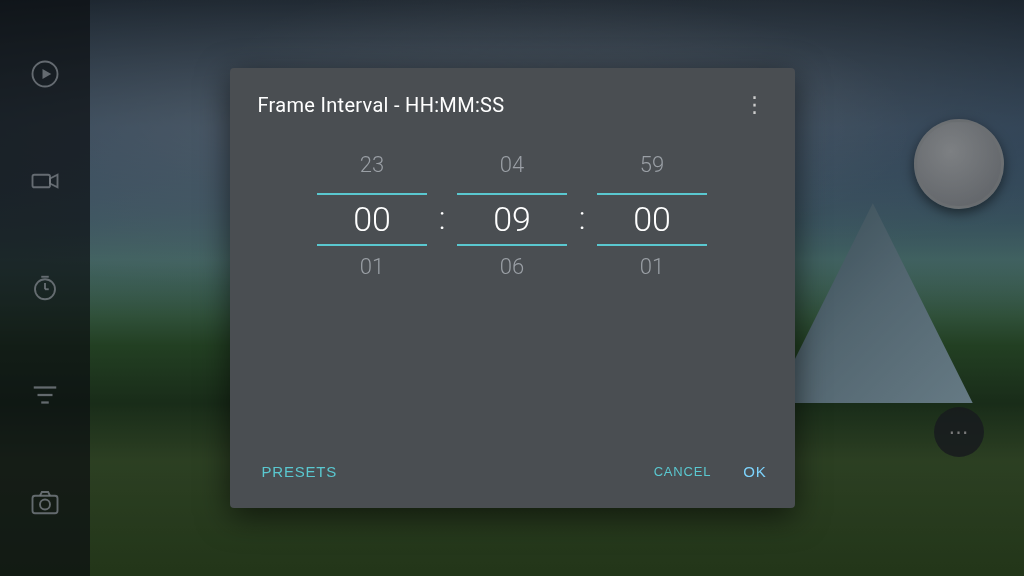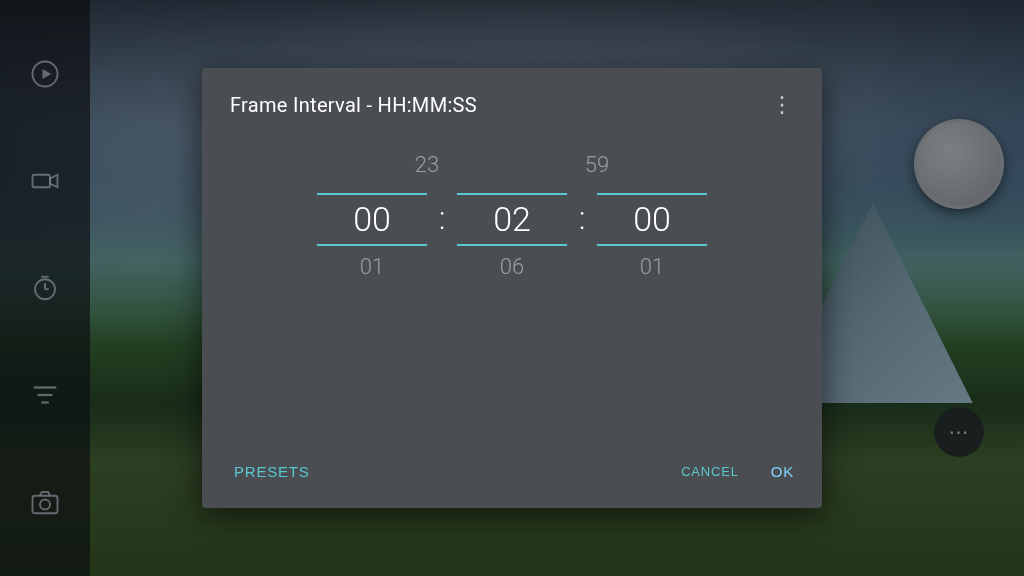--- a/index.html
+++ b/index.html
@@ -131,21 +131,21 @@
       z-index: 20;
       display: flex;
       align-items: center;
       justify-content: center;
     }
 
     
     .dialog {
       background: #4a4e52;
       border-radius: 4px;
-      width: 620px;
+      width: 565px;
       min-height: 440px;
       padding: 0;
       box-shadow: 0 8px 32px rgba(0,0,0,0.6);
       display: flex;
       flex-direction: column;
       position: relative;
     }
 
     
     .dialog-header {
@@ -360,34 +360,35 @@
     <div class="dialog-header">
       <span class="dialog-title">Frame Interval - HH:MM:SS</span>
       <span class="dialog-menu-icon">⋮</span>
     </div>
 
     <div class="time-picker">
 
       <div class="time-row time-above">
         <span class="time-faded">23</span>
         <span class="colon-faded">:</span>
+        <span class="time-faded">04</span>
         <span class="colon-faded">:</span>
         <span class="time-faded">59</span>
       </div>
 
       <div class="time-current">
         <div class="time-field-wrapper">
           <div class="time-line-top"></div>
           <span class="time-value">00</span>
           <div class="time-line-bottom"></div>
         </div>
         <span class="colon-current">:</span>
         <div class="time-field-wrapper">
           <div class="time-line-top"></div>
-          <span class="time-value">02</span>
+          <span class="time-value">09</span>
           <div class="time-line-bottom"></div>
         </div>
         <span class="colon-current">:</span>
         <div class="time-field-wrapper">
           <div class="time-line-top"></div>
           <span class="time-value">00</span>
           <div class="time-line-bottom"></div>
         </div>
       </div>
 

